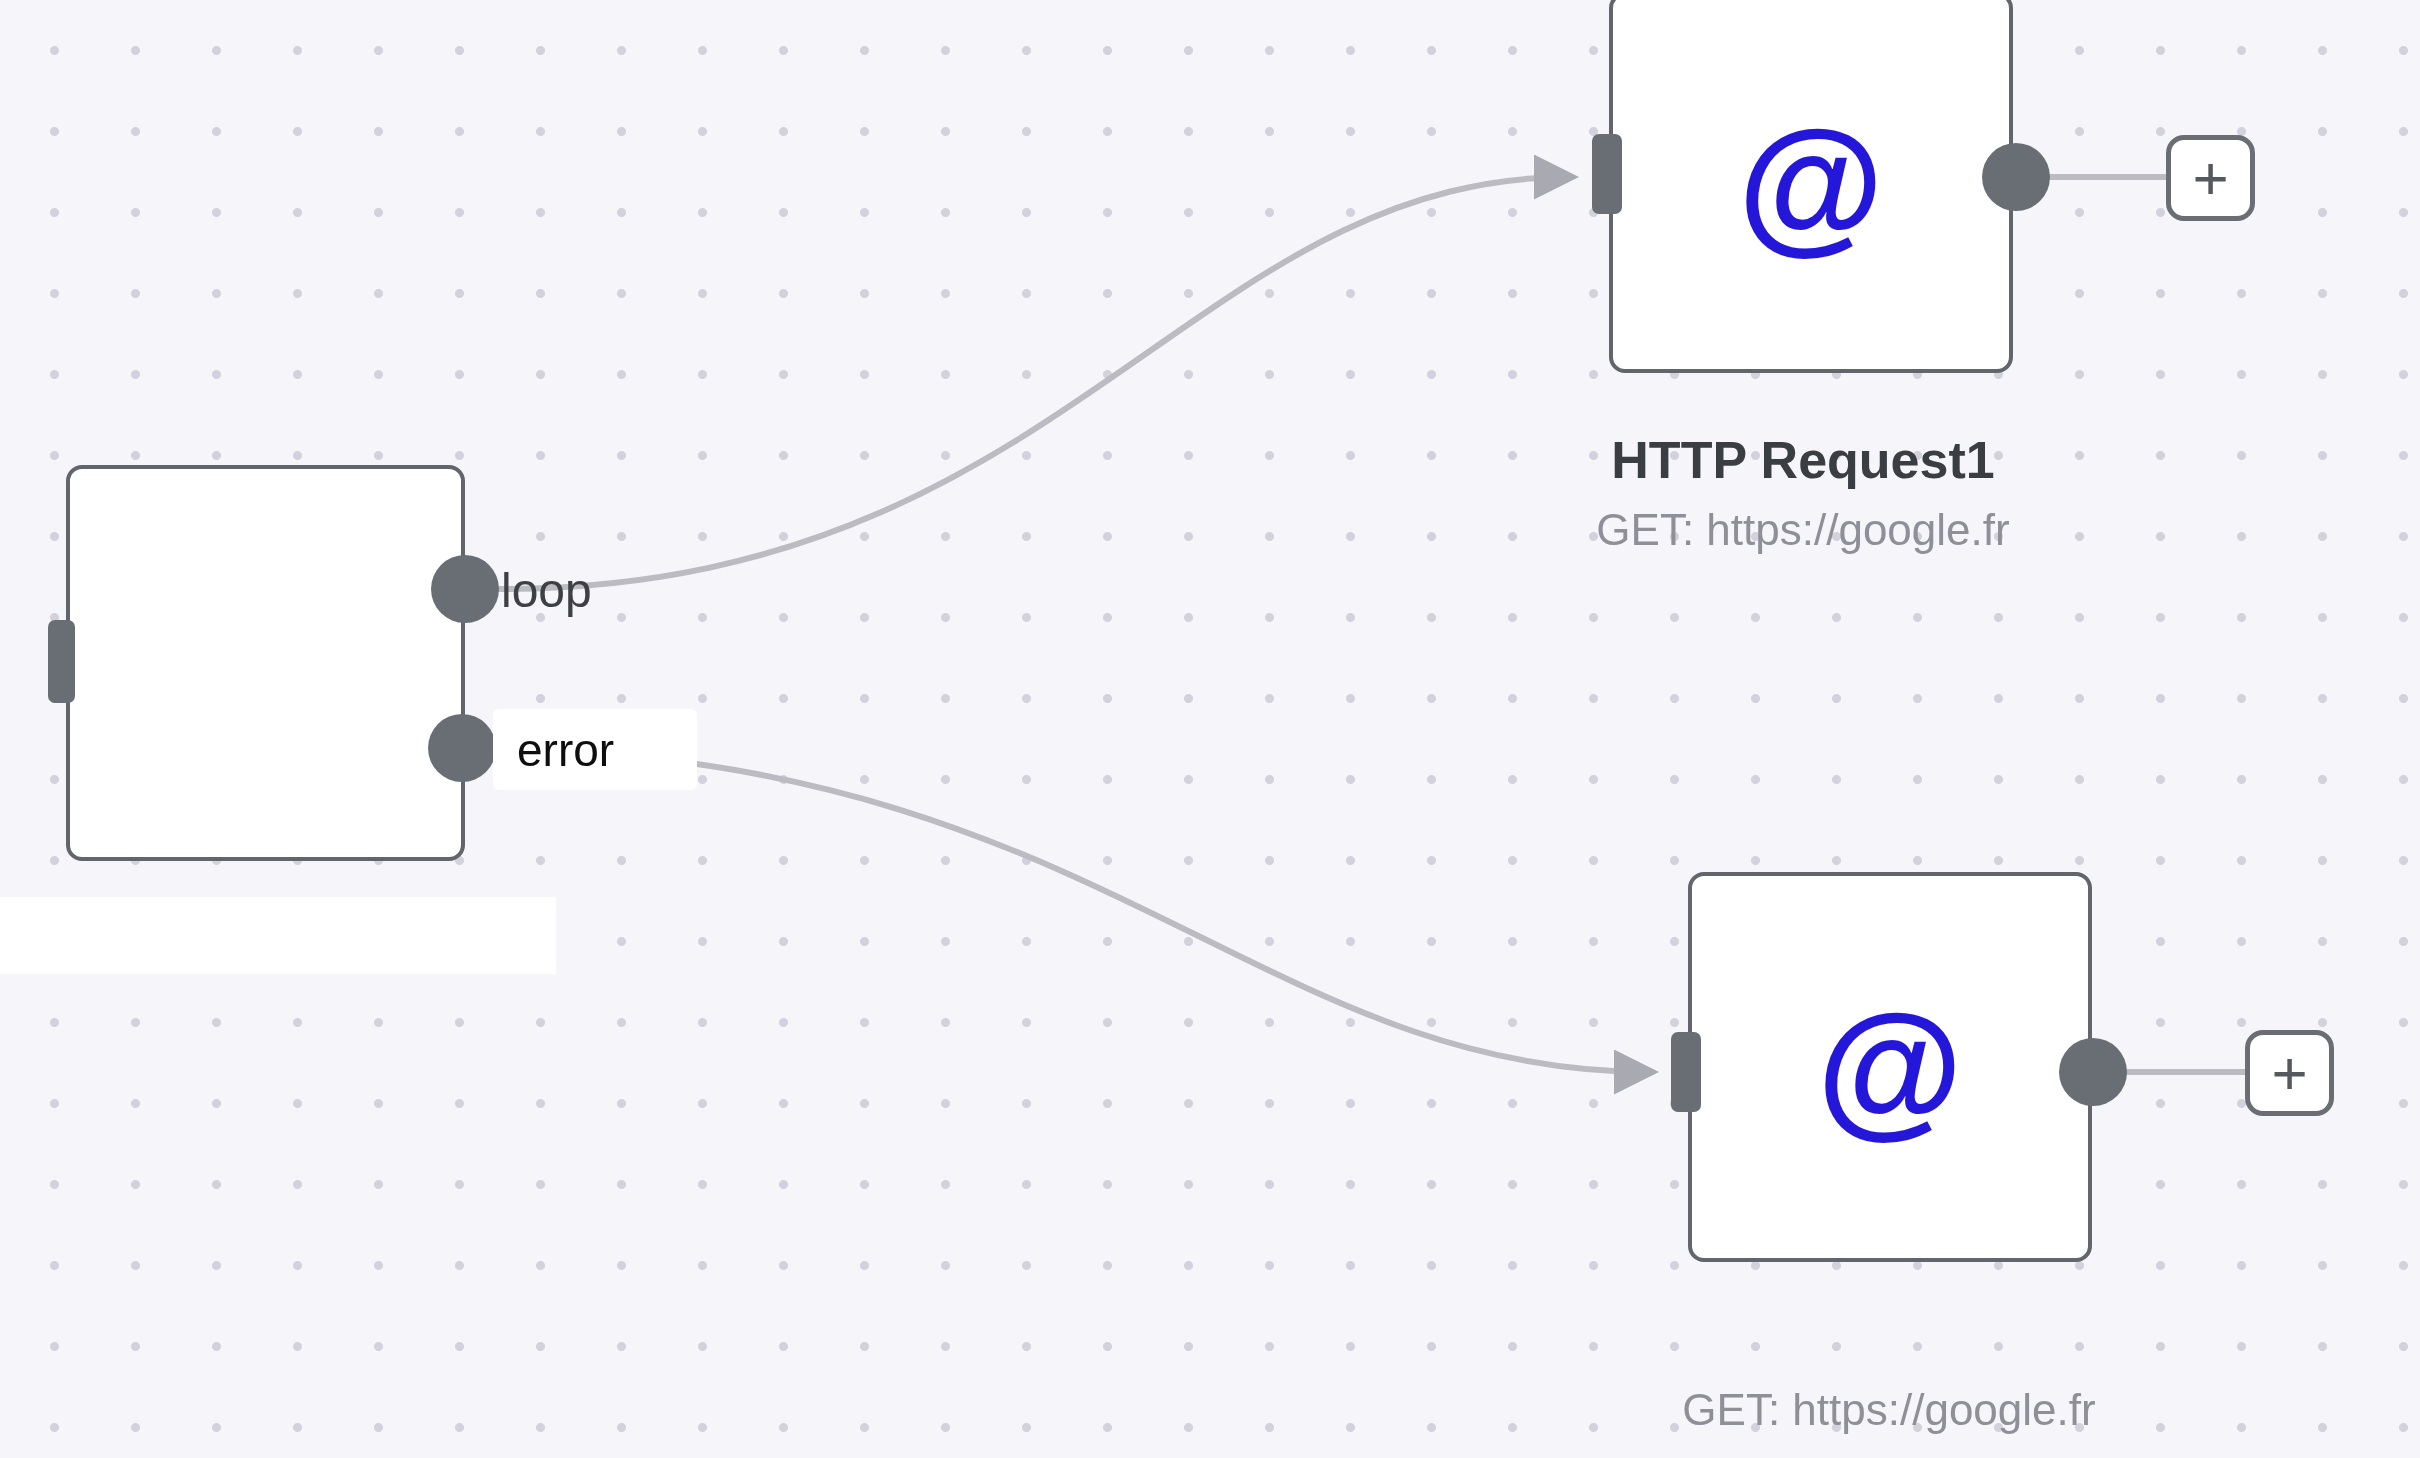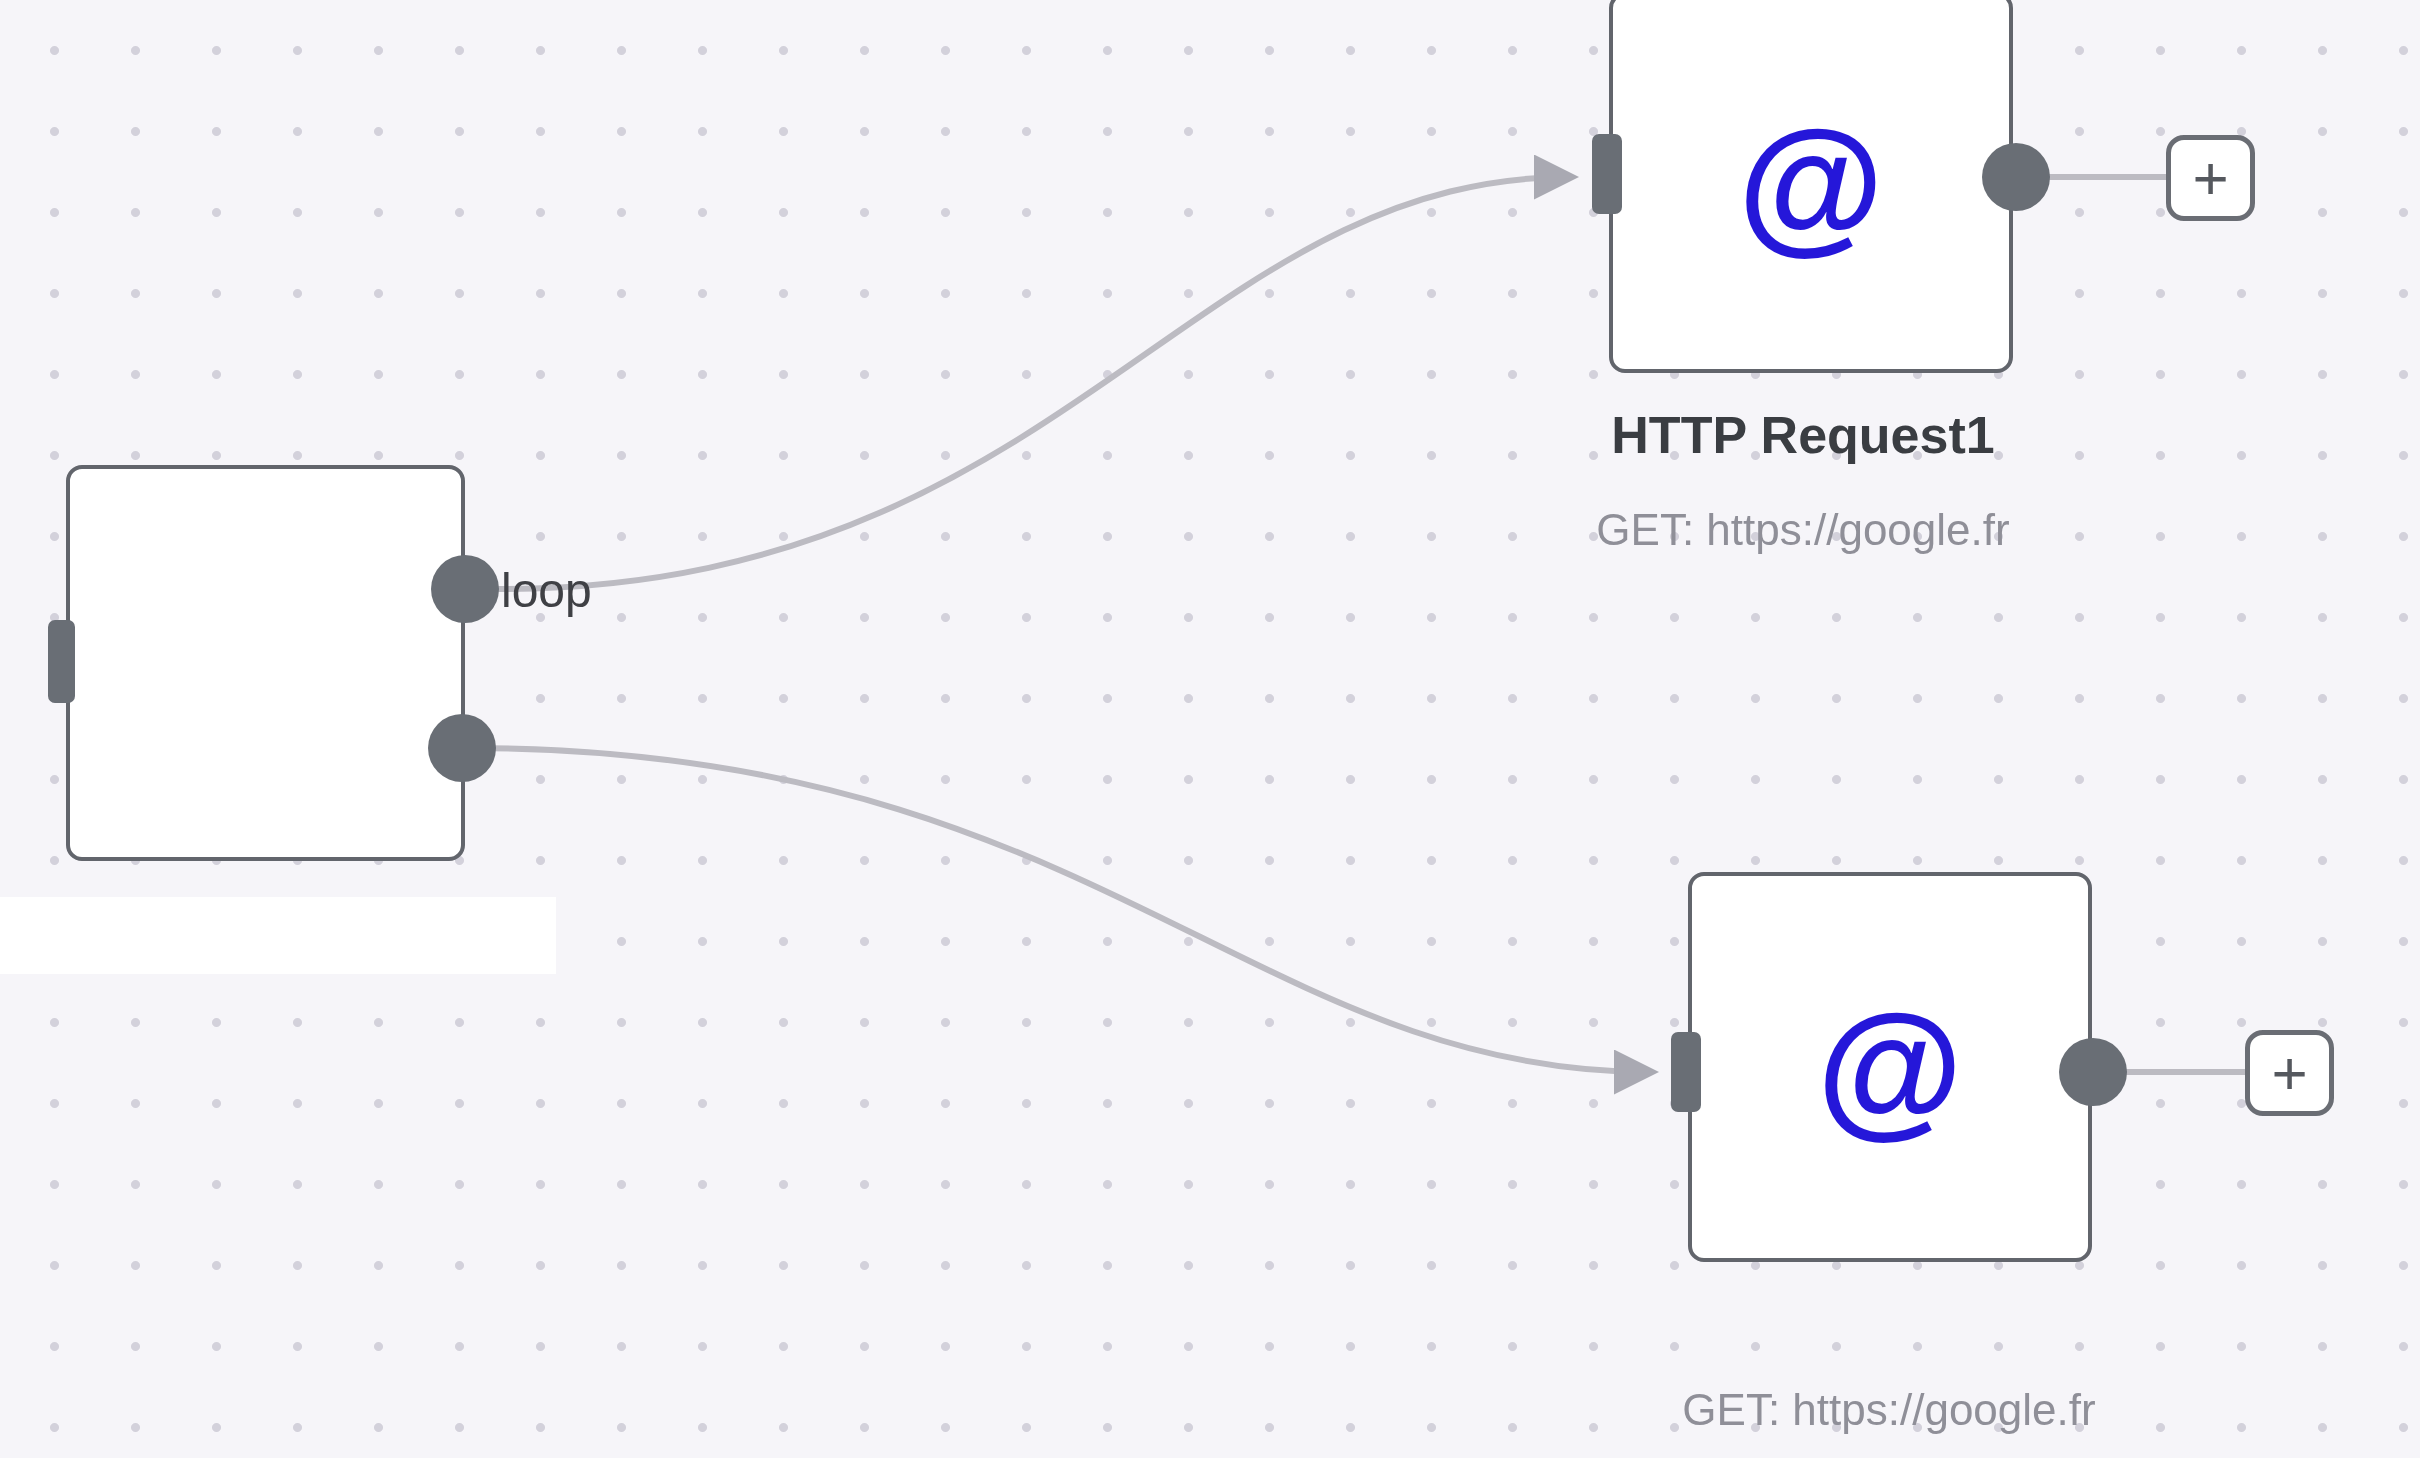--- a/index.html
+++ b/index.html
@@ -143,31 +143,34 @@
     <path d="M 470 748 C 1096 748, 1252 1072, 1650 1072" fill="none" stroke="#bcbbc2" stroke-width="6" stroke-linecap="round" marker-end="url(#arrow)"></path>
   </svg>
 
   <div class="label-strip" style="left:0; top:897px; width:556px; height:77px;"></div>
 
   <div class="node" style="left:66px; top:465px; width:399px; height:396px;"></div>
   <div class="input-handle" style="left:48px; top:620px; width:27px; height:83px;"></div>
   <div class="output-handle" style="left:431px; top:555px;"></div>
   <div class="output-handle" style="left:428px; top:714px;"></div>
   <div class="port-label-loop" style="left:501px; top:563px;">loop</div>
+  <div class="port-label-error" style="left:493px; top:709px; width:204px; height:81px;">
+    <span>error</span>
+  </div>
 
   <div class="stub-line" style="left:2016px; top:174px; width:150px;"></div>
   <div class="node" style="left:1609px; top:-8px; width:404px; height:381px;">
     <span class="node-icon">@</span>
   </div>
   <div class="input-handle" style="left:1592px; top:134px;"></div>
   <div class="output-handle" style="left:1982px; top:143px;"></div>
   <div class="plus-button" style="left:2166px; top:135px;">
     <span>+</span>
   </div>
-  <div class="node-title" style="left:1803px; top:405px;">HTTP Request1</div>
+  <div class="node-title" style="left:1803px; top:430px;">HTTP Request1</div>
   <div class="node-subtitle" style="left:1803px; top:505px;">GET: https://google.fr</div>
 
   <div class="stub-line" style="left:2093px; top:1069px; width:152px;"></div>
   <div class="node" style="left:1688px; top:872px; width:404px; height:390px;">
     <span class="node-icon">@</span>
   </div>
   <div class="input-handle" style="left:1671px; top:1032px;"></div>
   <div class="output-handle" style="left:2059px; top:1038px;"></div>
   <div class="plus-button" style="left:2245px; top:1030px;">
     <span>+</span>

